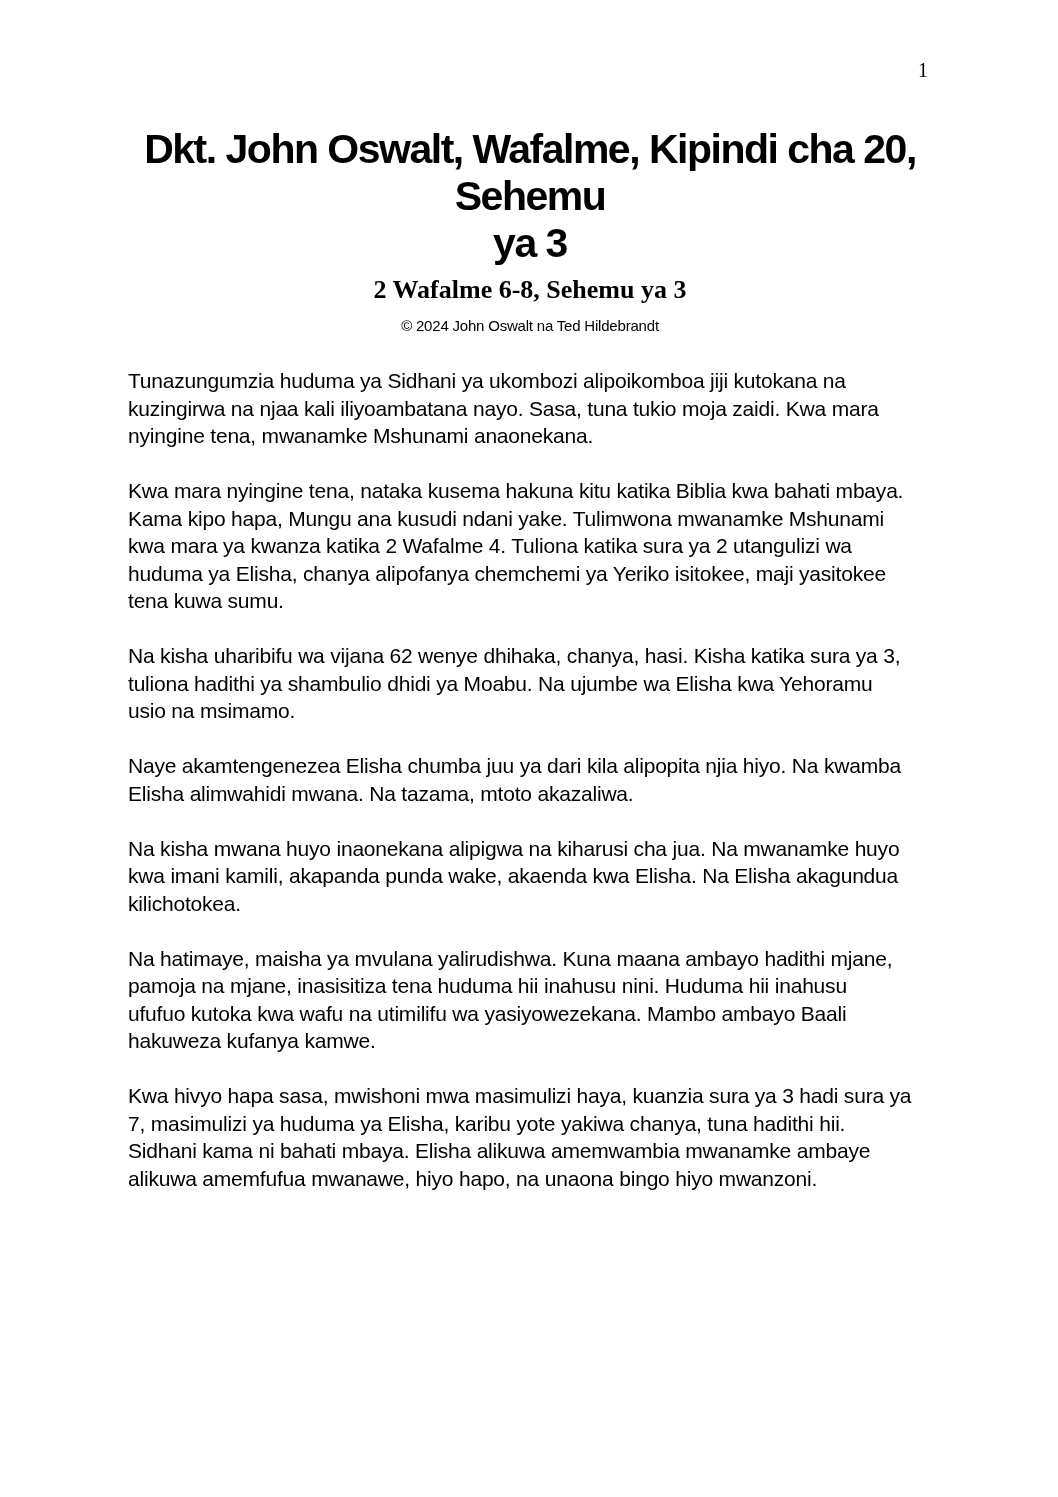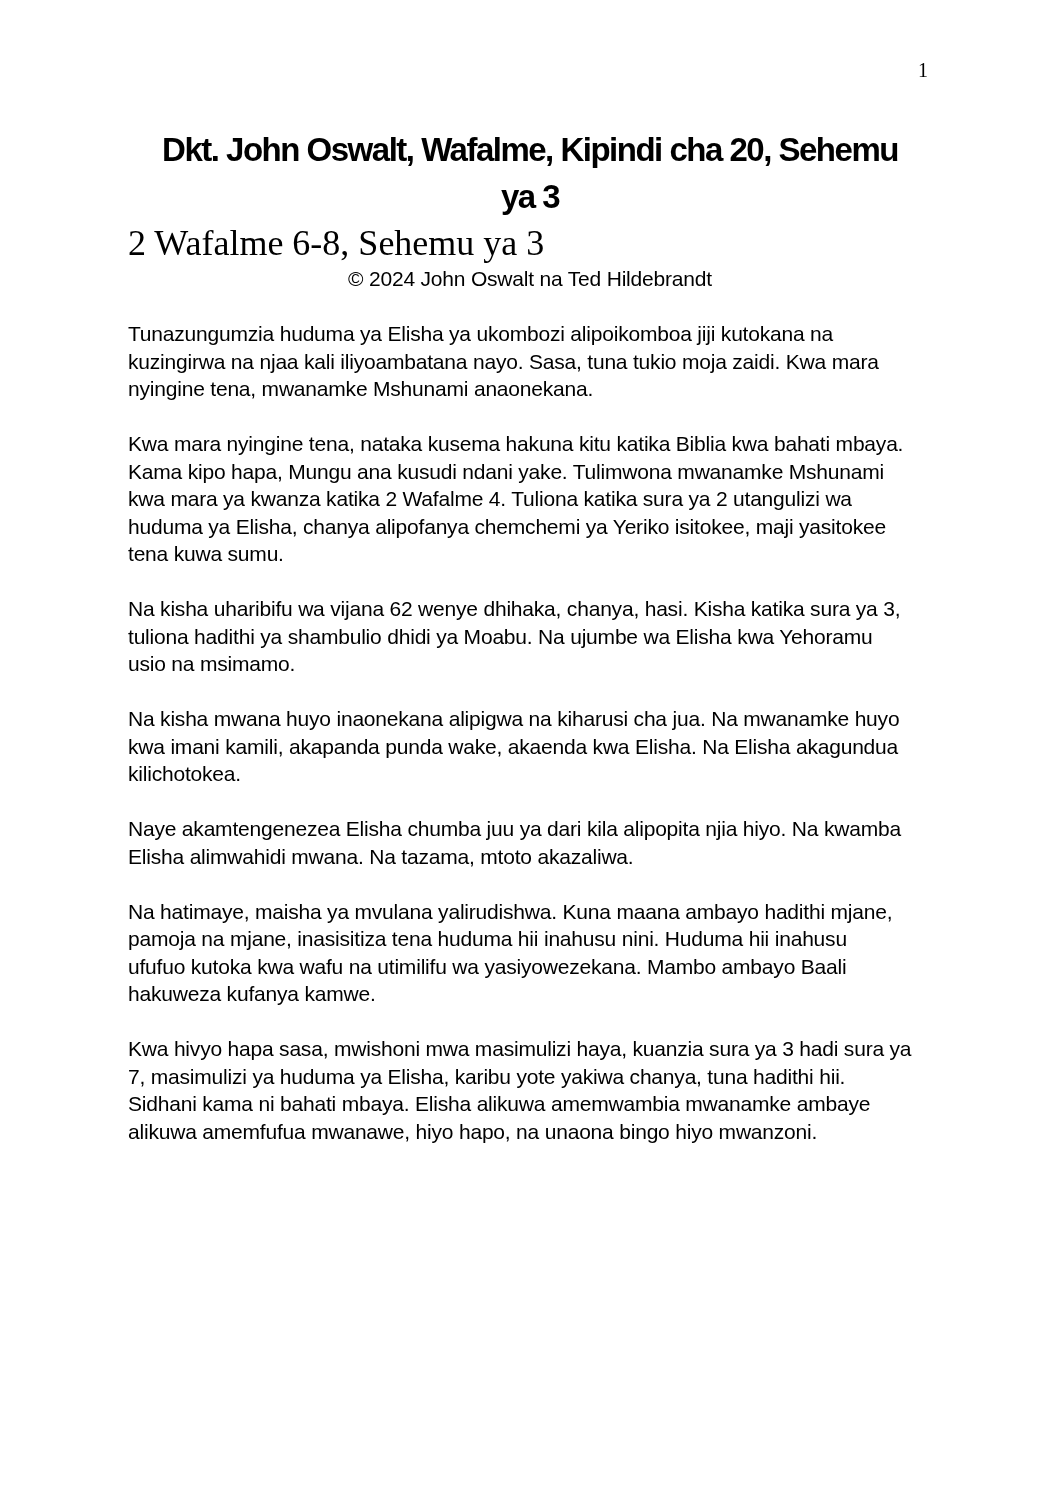--- a/index.html
+++ b/index.html
@@ -33,37 +33,37 @@
     position: absolute;
     left: 128px;
     top: 0;
     width: 804px;
   }
   .doc-title {
     margin-top: 126px;
     text-align: center;
     font-family: "Liberation Sans", sans-serif;
     font-weight: bold;
-    font-size: 33px;
+    font-size: 41px;
     line-height: 47px;
     letter-spacing: -1.5px;
     white-space: pre-line;
   }
   .doc-subtitle {
     margin-top: 2px;
-    text-align: left;
+    text-align: center;
     font-family: "Liberation Serif", serif;
-    font-weight: normal;
-    font-size: 36px;
+    font-weight: bold;
+    font-size: 26px;
     line-height: 42px;
   }
   .copyright {
     margin-top: 1px;
     text-align: center;
-    font-size: 21px;
+    font-size: 15px;
     line-height: 28px;
     letter-spacing: -0.2px;
   }
   .content {
     margin-top: 27px;
   }
   .para {
     font-size: 21px;
     line-height: 27.5px;
     letter-spacing: -0.2px;
@@ -82,36 +82,36 @@
   <div class="doc">
 
     <div class="doc-title">Dkt. John Oswalt, Wafalme, Kipindi cha 20, Sehemu
 ya 3</div>
 
     <div class="doc-subtitle">2 Wafalme 6-8, Sehemu ya 3</div>
 
     <div class="copyright">© 2024 John Oswalt na Ted Hildebrandt</div>
 
     <div class="content">
-      <div class="para">Tunazungumzia huduma ya Elisha ya ukombozi alipoikomboa jiji kutokana na
+      <div class="para">Tunazungumzia huduma ya Sidhani ya ukombozi alipoikomboa jiji kutokana na
 kuzingirwa na njaa kali iliyoambatana nayo. Sasa, tuna tukio moja zaidi. Kwa mara
 nyingine tena, mwanamke Mshunami anaonekana.</div>
       <div class="para">Kwa mara nyingine tena, nataka kusema hakuna kitu katika Biblia kwa bahati mbaya.
 Kama kipo hapa, Mungu ana kusudi ndani yake. Tulimwona mwanamke Mshunami
 kwa mara ya kwanza katika 2 Wafalme 4. Tuliona katika sura ya 2 utangulizi wa
 huduma ya Elisha, chanya alipofanya chemchemi ya Yeriko isitokee, maji yasitokee
 tena kuwa sumu.</div>
       <div class="para">Na kisha uharibifu wa vijana 62 wenye dhihaka, chanya, hasi. Kisha katika sura ya 3,
 tuliona hadithi ya shambulio dhidi ya Moabu. Na ujumbe wa Elisha kwa Yehoramu
 usio na msimamo.</div>
+      <div class="para">Naye akamtengenezea Elisha chumba juu ya dari kila alipopita njia hiyo. Na kwamba
+Elisha alimwahidi mwana. Na tazama, mtoto akazaliwa.</div>
       <div class="para">Na kisha mwana huyo inaonekana alipigwa na kiharusi cha jua. Na mwanamke huyo
 kwa imani kamili, akapanda punda wake, akaenda kwa Elisha. Na Elisha akagundua
 kilichotokea.</div>
-      <div class="para">Naye akamtengenezea Elisha chumba juu ya dari kila alipopita njia hiyo. Na kwamba
-Elisha alimwahidi mwana. Na tazama, mtoto akazaliwa.</div>
       <div class="para">Na hatimaye, maisha ya mvulana yalirudishwa. Kuna maana ambayo hadithi mjane,
 pamoja na mjane, inasisitiza tena huduma hii inahusu nini. Huduma hii inahusu
 ufufuo kutoka kwa wafu na utimilifu wa yasiyowezekana. Mambo ambayo Baali
 hakuweza kufanya kamwe.</div>
       <div class="para">Kwa hivyo hapa sasa, mwishoni mwa masimulizi haya, kuanzia sura ya 3 hadi sura ya
 7, masimulizi ya huduma ya Elisha, karibu yote yakiwa chanya, tuna hadithi hii.
 Sidhani kama ni bahati mbaya. Elisha alikuwa amemwambia mwanamke ambaye
 alikuwa amemfufua mwanawe, hiyo hapo, na unaona bingo hiyo mwanzoni.</div>
     </div>
 

